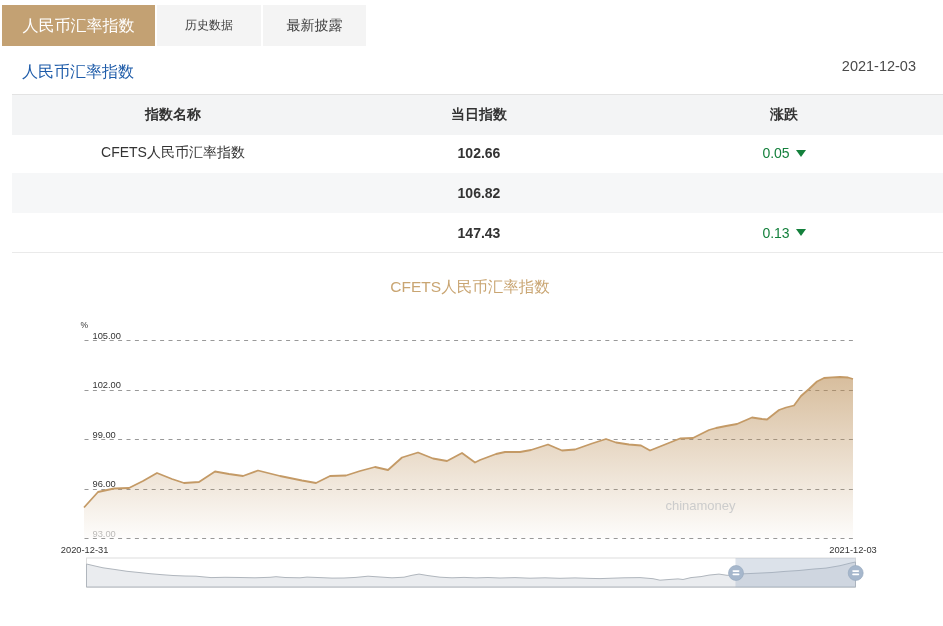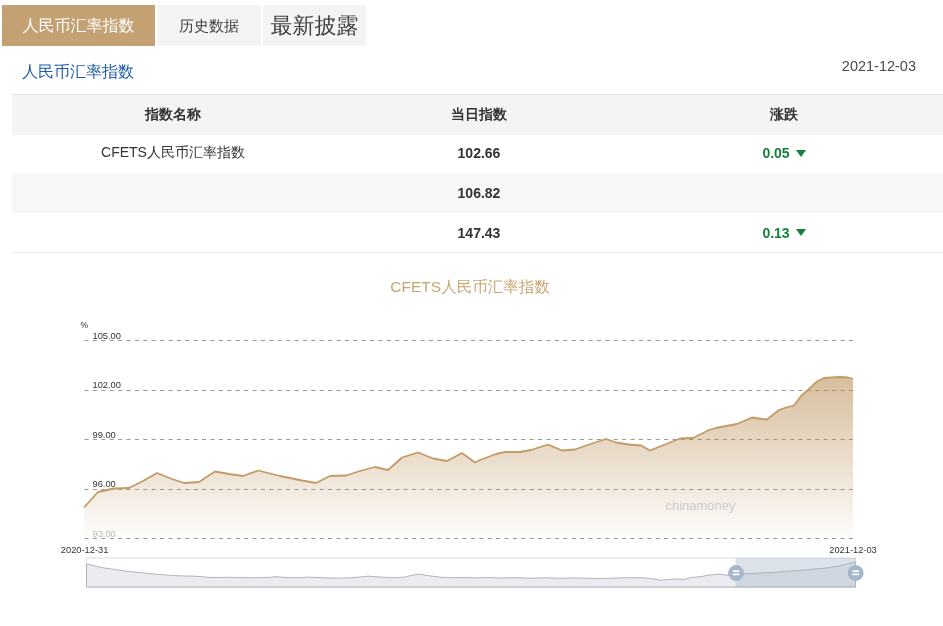--- a/index.html
+++ b/index.html
@@ -7,31 +7,31 @@
        font-family:"Liberation Sans",sans-serif;}
   .abs{position:absolute;}
   .tab{position:absolute;top:5px;height:41px;line-height:41px;text-align:center;
        font-size:16px;background:#f4f4f4;color:#404040;}
   .tab.active{background:#c3a173;color:#fff;}
   .row{position:absolute;left:12px;width:943px;}
   .cell{position:absolute;top:0;height:100%;display:flex;align-items:center;justify-content:center;
         font-size:14px;color:#333;}
   .c1{left:0;width:322px;}
   .c2{left:322px;width:290px;font-weight:bold;}
-  .c3{left:612px;width:320px;font-weight:bold;}
+  .c3{left:612px;width:320px;}
   .green{color:#14803c;}
   .tri{display:inline-block;width:0;height:0;border-left:5px solid transparent;
        border-right:5px solid transparent;border-top:7px solid #14803c;margin-left:6px;}
 </style>
 </head>
 <body>
 
   <div class="tab active" style="left:2px;width:153px;">人民币汇率指数</div>
-  <div class="tab" style="left:157px;width:104px;font-size:15px;">历史数据</div>
-  <div class="tab" style="left:263px;width:103px;font-size:22px;">最新披露</div>
+  <div class="tab" style="left:157px;width:104px;font-size:12px;">历史数据</div>
+  <div class="tab" style="left:263px;width:103px;font-size:14px;">最新披露</div>
 
   <div class="abs" style="left:22px;top:62px;font-size:16px;color:#1f5ca9;">人民币汇率指数</div>
   <div class="abs" style="right:27px;top:58px;font-size:14.5px;color:#4a4a4a;">2021-12-03</div>
 
   <div class="row" style="top:94px;height:39.6px;background:#f3f4f5;border-top:1px solid #e3e3e3;">
     <div class="cell c1" style="font-weight:600;">指数名称</div>
     <div class="cell c3" style="font-weight:600;">涨跌</div>
     <div class="cell c2" style="font-weight:600;">当日指数</div>
   </div>
   <div class="row" style="top:133.6px;height:39.6px;">

